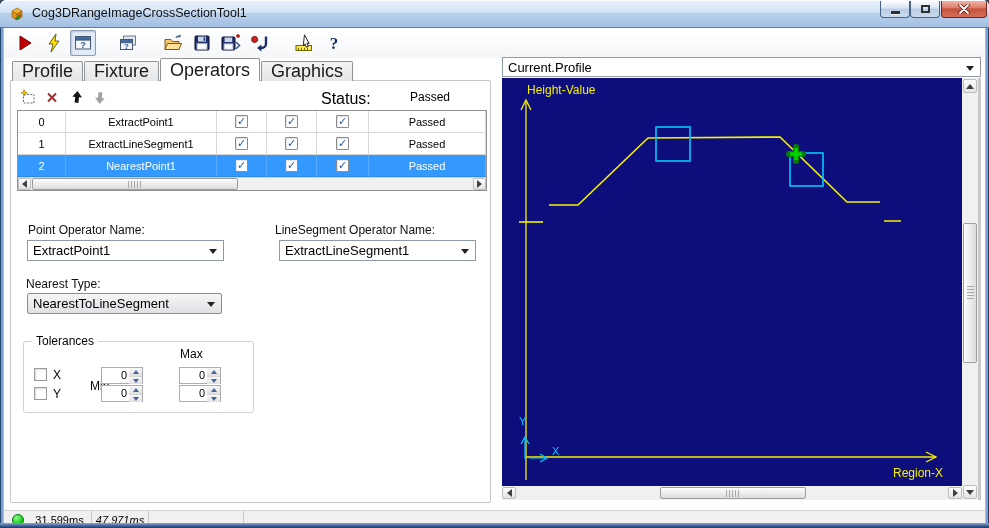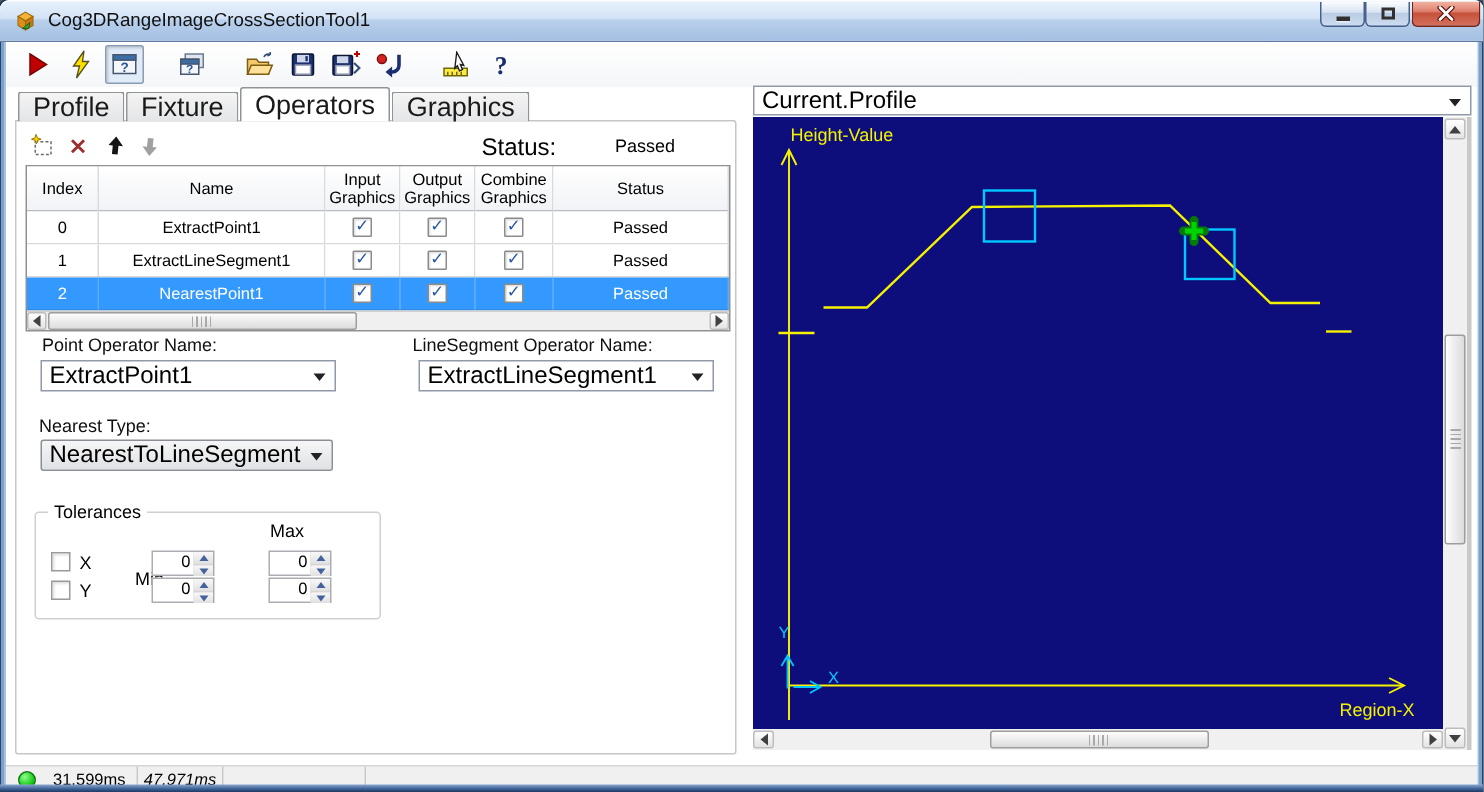--- a/index.html
+++ b/index.html
@@ -83,21 +83,21 @@
   .tri.up    { border:4px solid transparent; border-bottom:5px solid #404040; margin-top:-4px; }
   .tri.down  { border:4px solid transparent; border-top:5px solid #404040; margin-bottom:-4px; }
   .tri.left  { border:4px solid transparent; border-right:5px solid #404040; margin-left:-4px; }
   .tri.right { border:4px solid transparent; border-left:5px solid #404040; margin-right:-4px; }
 
   .grid-hscroll { position:relative; height:13px; background:#f0f0f0; border-top:1px solid #d0d0d0; }
 
   
   .field-label { position:absolute; font-size:12px; color:#101010; }
   .combo { position:absolute; height:21px; background:#fff; border:1px solid #8f99a8;
-    font-size:16px; line-height:19px; padding-left:5px; cursor:pointer; }
+    font-size:13px; line-height:19px; padding-left:5px; cursor:pointer; }
   .combo .arrow { position:absolute; right:6px; top:8px; border:4px solid transparent; border-top:5px solid #222; }
   .combo.themed { background:linear-gradient(#f6f6f6,#dfe1e4); border:1px solid #8a8f96; border-radius:2px; }
 
   
   .groupbox { position:absolute; left:12px; top:260px; width:231px; height:72px;
     border:1px solid #d0d0d0; border-radius:3px; }
   .groupbox .legend { position:absolute; left:8px; top:-8px; background:#fff; padding:0 4px; font-size:12px; }
   .tol-col-label { position:absolute; top:5px; font-size:12px; }
   .tol-check { position:absolute; width:13px; height:13px; background:#fff; border:1px solid #9a9a9a;
     box-shadow:inset 1px 1px 2px rgba(0,0,0,.15); cursor:pointer; }
@@ -260,28 +260,20 @@
         <div class="op-btn">
           <svg width="15" height="15" viewBox="0 0 15 15">
             <path d="M6.5 14 L2 7.5 L5 7.8 L5.6 2 L9.4 2.4 L8.8 8 L11.6 8.4 Z" fill="#a0a0a0"></path>
           </svg>
         </div>
       </div>
     <span class="op-status-label">Status:</span>
     <span class="op-status-value">Passed</span>
 
     <div class="grid">
-      <div class="ghead" id="grid-head">
-          <div class="hcell">Index</div>
-          <div class="hcell">Name</div>
-          <div class="hcell">Input Graphics</div>
-          <div class="hcell">Output Graphics</div>
-          <div class="hcell">Combine Graphics</div>
-          <div class="hcell">Status</div>
-        </div>
       <div id="grid-body">
           <div class="trow">
             <div>0</div>
             <div>ExtractPoint1</div>
             <div>
               <span class="cb">✓</span>
             </div>
             <div>
               <span class="cb">✓</span>
             </div>

